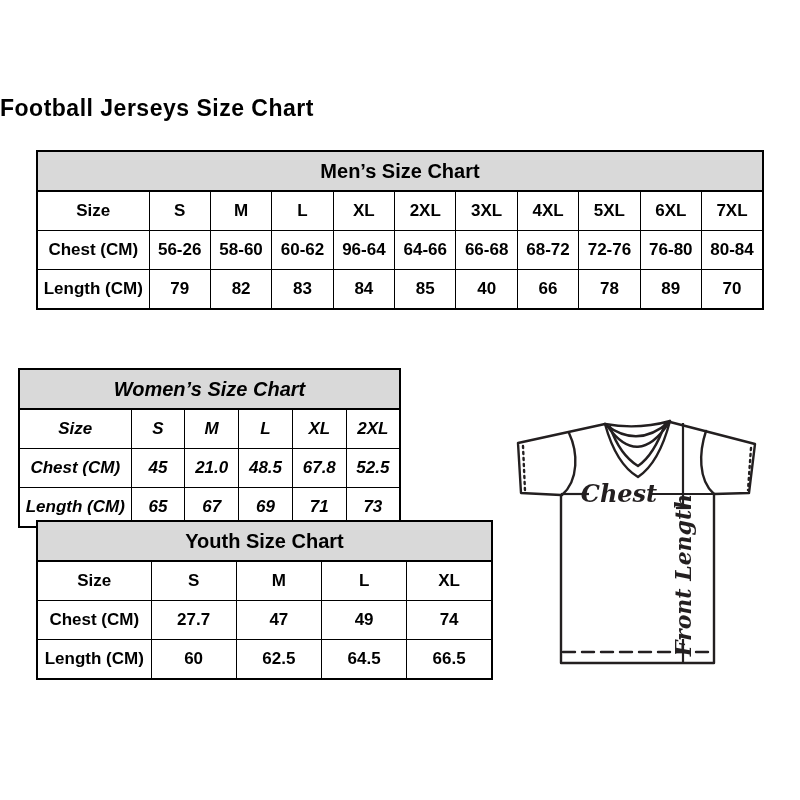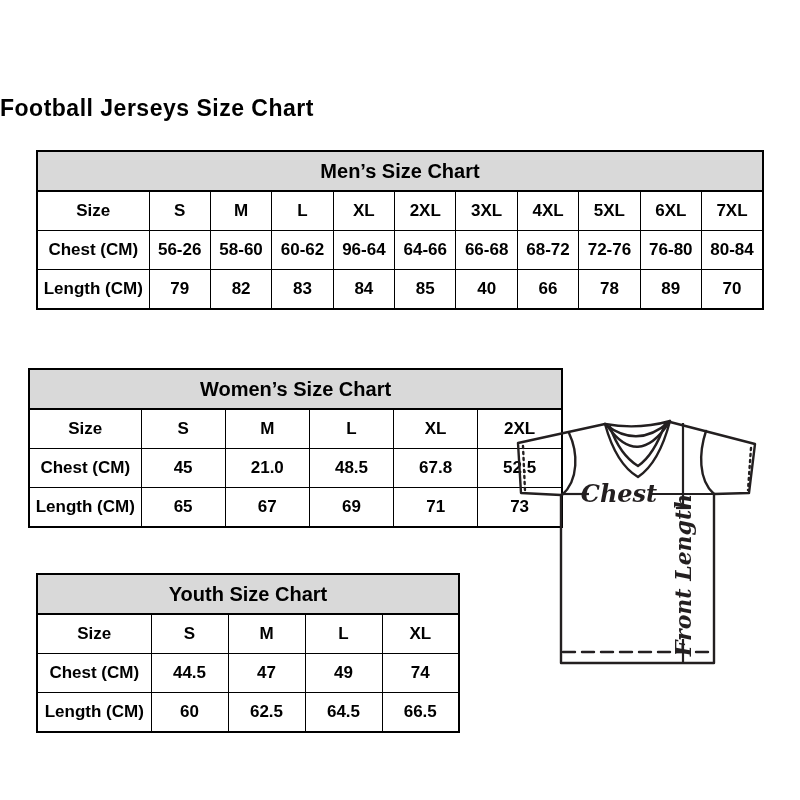--- a/index.html
+++ b/index.html
@@ -44,22 +44,22 @@
     padding: 0;
     white-space: nowrap;
     overflow: hidden;
   }
   table.size-table td.title-cell {
     background: var(--table-header-bg);
     font-size: 20px;
     border-bottom: 2px solid var(--table-border);
   }
   #mens-table   { left: 36px; top: 150px; width: 728px; }
-  #womens-table { left: 28px; top: 368px; width: 535px; }
-  #youth-table  { left: 36px; top: 573px; width: 424px; }
+  #womens-table { left: 18px; top: 368px; width: 383px; font-style: italic; }
+  #youth-table  { left: 36px; top: 520px; width: 457px; }
   #mens-table col.c-label   { width: 112px; }
   #womens-table col.c-label { width: 112px; }
   #youth-table col.c-label  { width: 114px; }
   .jersey-diagram {
     position: absolute;
     left: 498px; top: 415px;
     width: 272px; height: 255px;
   }
   .jersey-stroke {
     stroke: var(--diagram-line);
@@ -206,21 +206,21 @@
   <tbody>
       <tr>
         <td>Size</td>
         <td>S</td>
         <td>M</td>
         <td>L</td>
         <td>XL</td>
       </tr>
       <tr>
         <td>Chest (CM)</td>
-        <td>44.5</td>
+        <td>27.7</td>
         <td>47</td>
         <td>49</td>
         <td>74</td>
       </tr>
       <tr>
         <td>Length (CM)</td>
         <td>60</td>
         <td>62.5</td>
         <td>64.5</td>
         <td>66.5</td>

